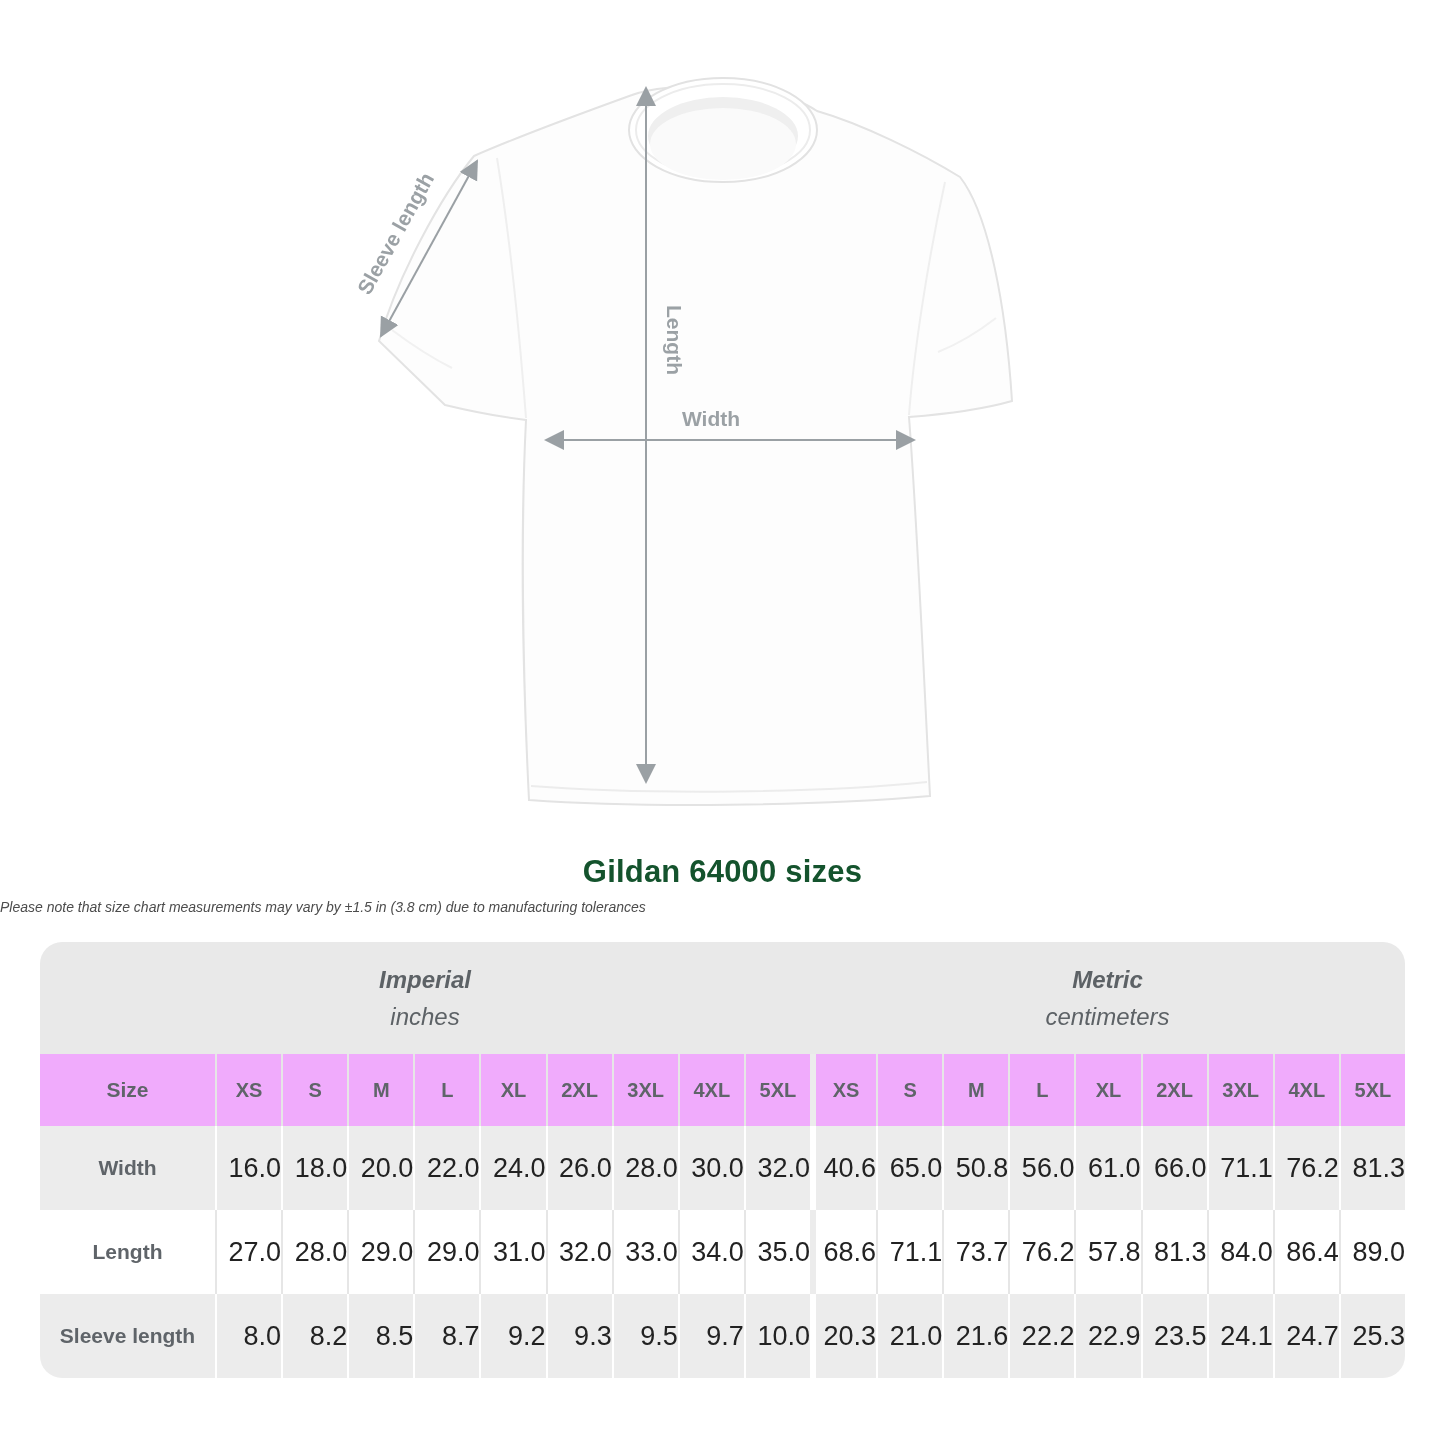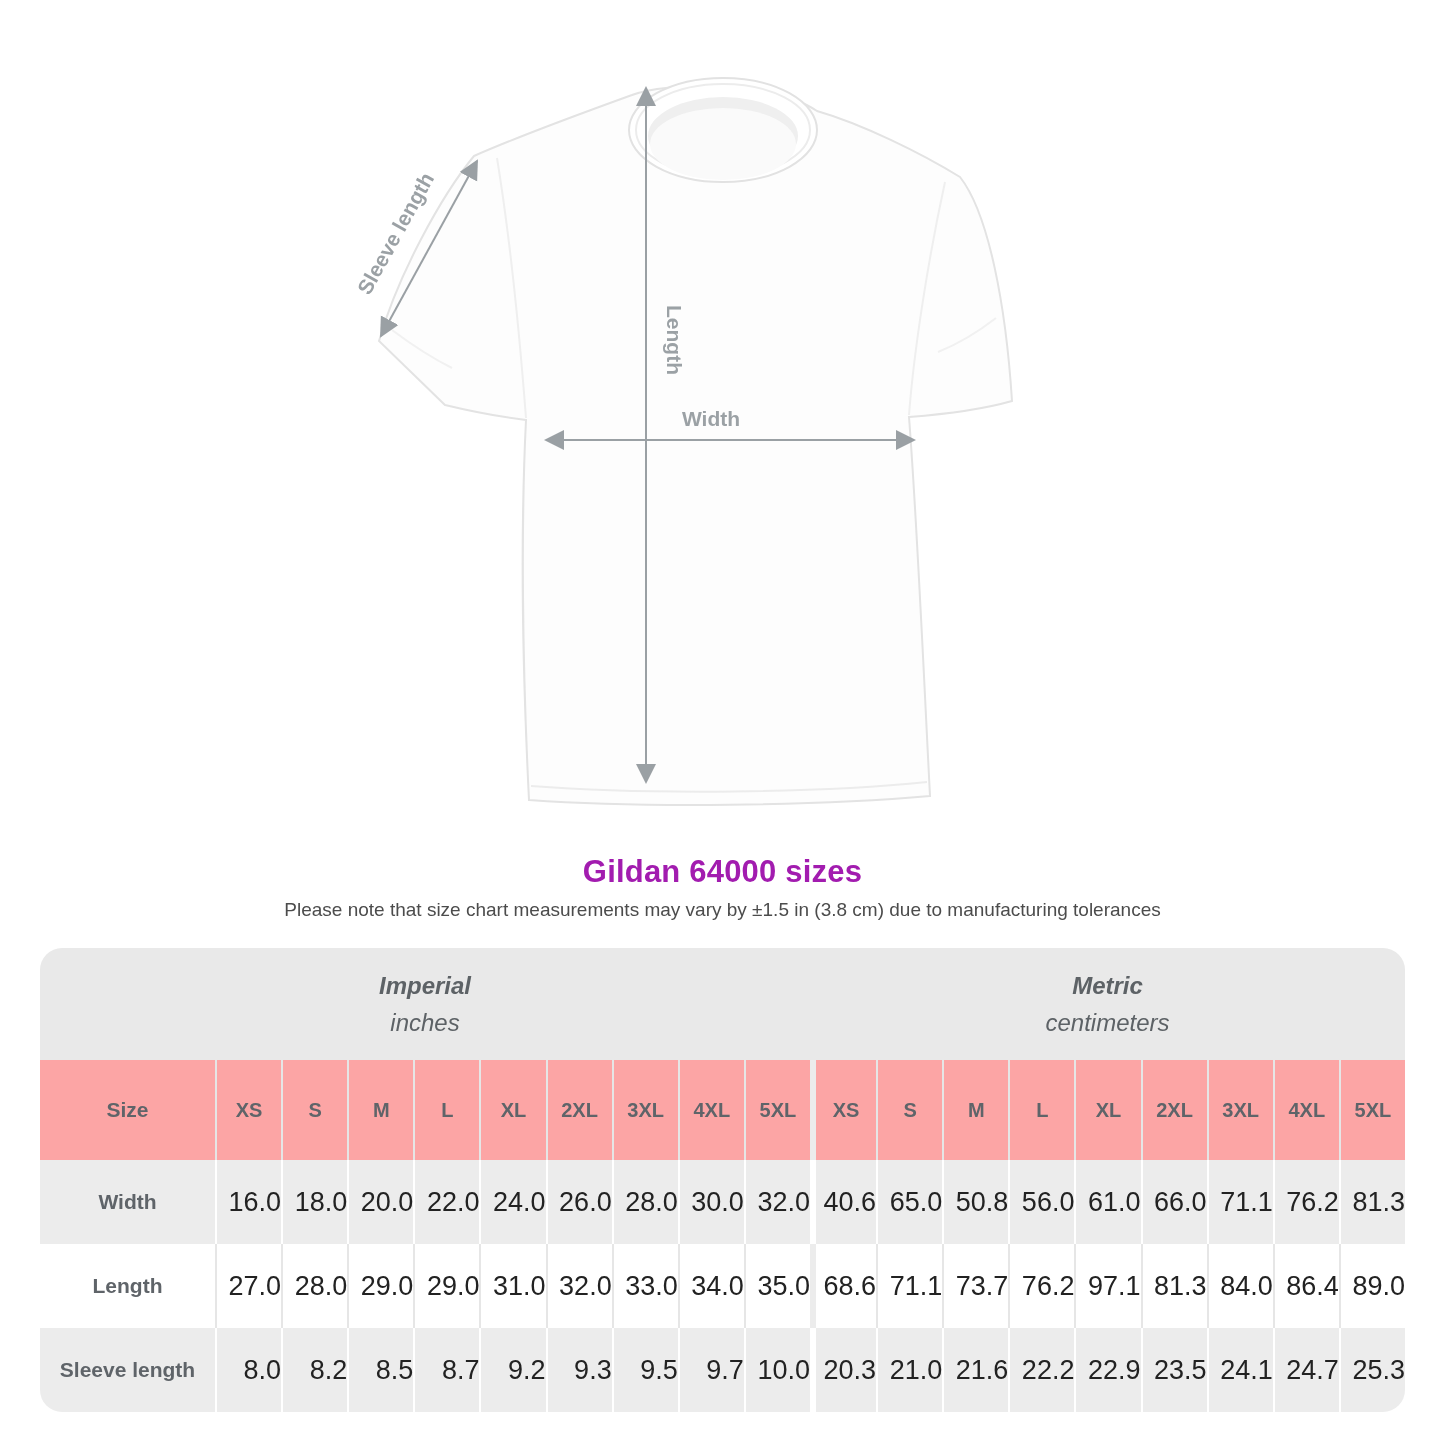--- a/index.html
+++ b/index.html
@@ -15,36 +15,36 @@
     font-family:"Liberation Sans",sans-serif;}
   .page{width:1445px;height:1445px;overflow:hidden;background:#fff;}
 
   
   .figure{position:relative;width:1445px;height:840px;}
   .figure svg{display:block;}
   .measure-label{font-weight:bold;font-size:21px;fill:var(--label-gray);}
 
   
   .title{margin-top:14px;text-align:center;font-size:31px;font-weight:bold;
-    color:#a21caf;letter-spacing:.2px;}
-  .subtitle{margin-top:9px;text-align:center;font-size:19px;
+    color:#14532d;letter-spacing:.2px;}
+  .subtitle{margin-top:9px;font-size:14px;font-style:italic;
     color:#4c4c4c;}
 
   
   .table-wrap{margin:27px 40px 4px 40px;border-radius:22px;overflow:hidden;}
   table{width:100%;border-collapse:separate;border-spacing:0;table-layout:fixed;}
   col.label-col{width:175px;}
   td,th{text-align:center;vertical-align:middle;border-left:2px solid transparent;}
   td:first-child,th:first-child{border-left:none;}
 
   tr.r-band td{background:var(--band-bg);border:none;height:112px;}
   .band-label{font-size:24px;font-weight:bold;font-style:italic;color:#5d6266;}
   .band-sub{margin-top:9px;font-size:24px;font-style:italic;color:#5d6266;}
 
-  tr.r-sizes th{background:#fca5a5;border-left-color:#e6e6e6;height:100px;
+  tr.r-sizes th{background:#f0abfc;border-left-color:#e6e6e6;height:72px;
     font-size:20px;font-weight:bold;color:var(--head-gray);}
   tr.r-sizes th:first-child{font-size:21px;}
   tr.r-sizes th.div{border-left-width:6px;border-left-color:#ececec;}
 
   tr.r-white td,tr.r-white th{background:#fff;border-left-color:#e6e6e6;height:84px;}
   tr.r-gray td,tr.r-gray th{background:var(--row-alt-bg);border-left-color:#ffffff;height:84px;}
   tr.r-white td.div{border-left-width:6px;border-left-color:#ececec;}
   tr.r-gray td.div{border-left-width:6px;border-left-color:#ffffff;padding-left:7px;}
 
   th.rlabel{font-size:21px;font-weight:bold;color:var(--head-gray);}
@@ -192,21 +192,21 @@
         <td class="val">29.0</td>
         <td class="val">31.0</td>
         <td class="val">32.0</td>
         <td class="val">33.0</td>
         <td class="val">34.0</td>
         <td class="val">35.0</td>
         <td class="val div">68.6</td>
         <td class="val">71.1</td>
         <td class="val">73.7</td>
         <td class="val">76.2</td>
-        <td class="val">97.1</td>
+        <td class="val">57.8</td>
         <td class="val">81.3</td>
         <td class="val">84.0</td>
         <td class="val">86.4</td>
         <td class="val">89.0</td>
       </tr>
 
       <tr class="r-gray">
         <th class="rlabel">Sleeve length</th>
         <td class="val">8.0</td>
         <td class="val">8.2</td>

